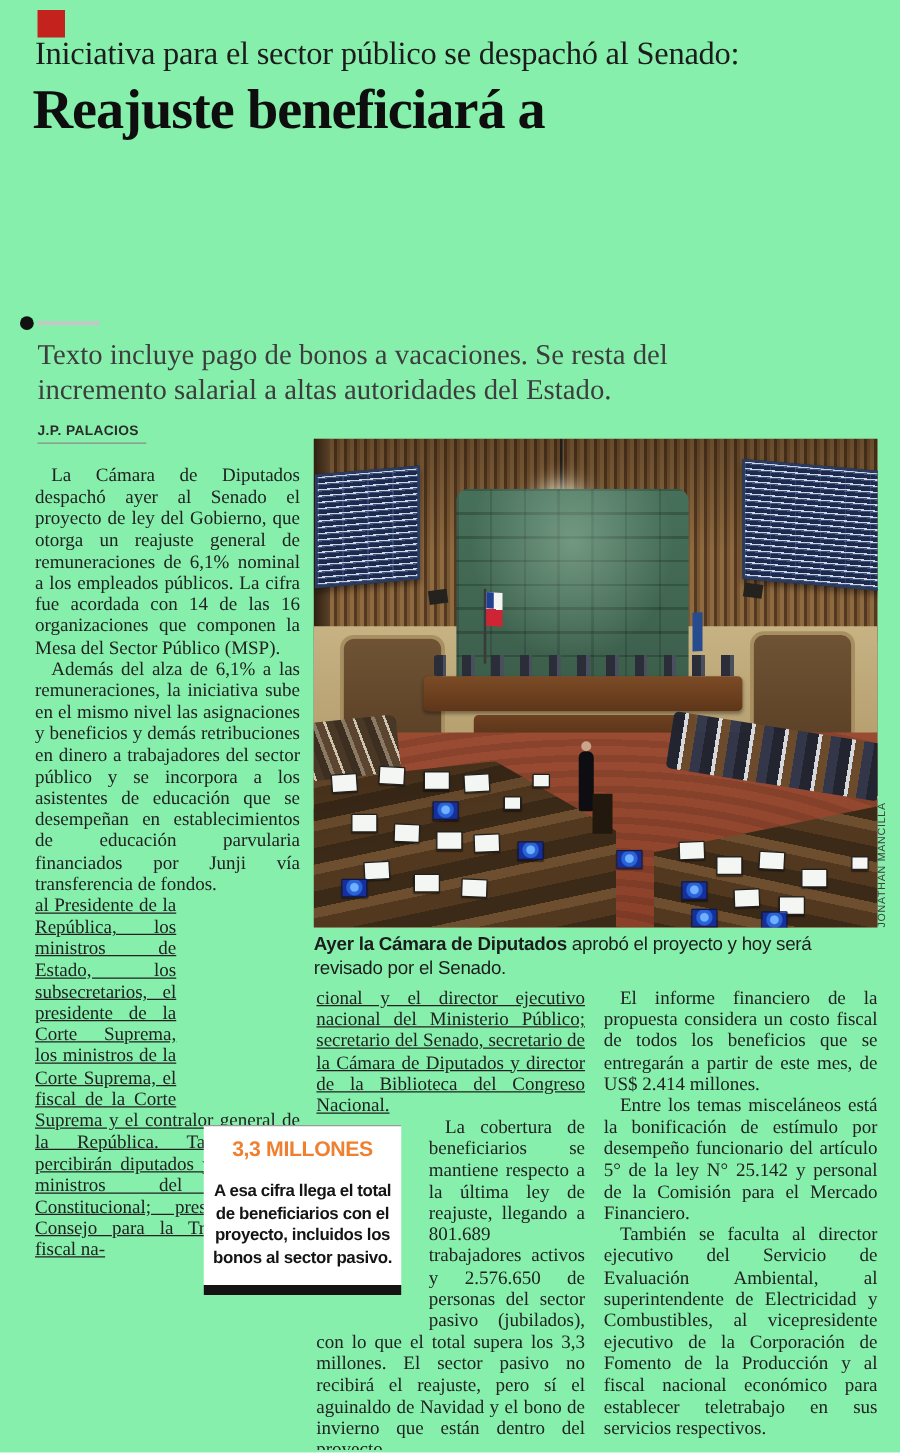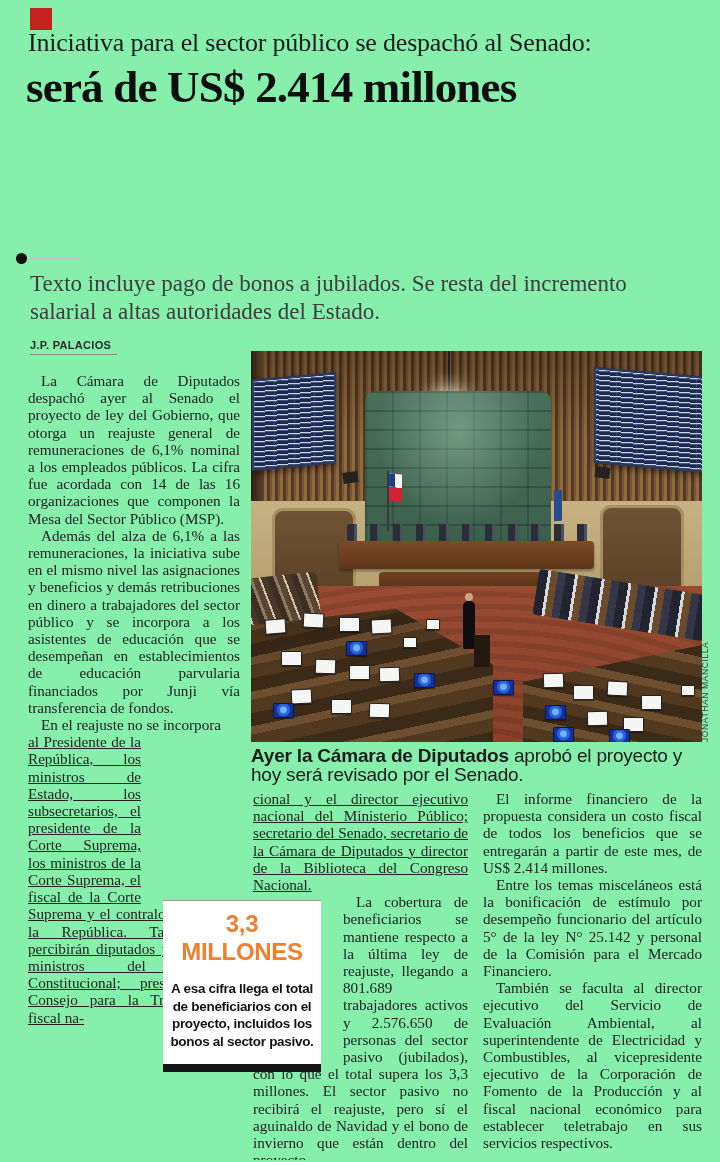--- a/index.html
+++ b/index.html
@@ -27,21 +27,21 @@
   #col1{left:28px;top:372px;width:212px;height:788px;}
   #col2{left:253px;top:790px;width:215px;height:370px;}
   #col3{left:483px;top:790px;width:219px;height:372px;}
   .spacer-r{float:right;width:92px;height:152px;margin:2px 0 2px 7px;}
   .spacer-l{float:left;width:82px;height:158px;margin:2px 8px 2px 0;}
 
   
   .hbox{position:absolute;left:163px;top:900px;width:158px;background:#fff;z-index:6;
         border-top:1px solid #9a9a9a;padding-top:9px;text-align:center;
         font-family:"Liberation Sans",sans-serif;}
-  .hbox .hbox-title{font-size:24px;font-weight:bold;color:#ee8030;letter-spacing:-0.3px;margin:0 0 5px;}
+  .hbox .hbox-title{font-size:17px;font-weight:bold;color:#ee8030;letter-spacing:-0.3px;margin:0 0 5px;}
   .hbox .hbox-body{font-size:13.5px;line-height:17.5px;font-weight:bold;color:#141414;
                    letter-spacing:-0.3px;margin:14px 2px;}
   .hbox .hbox-rule{height:8px;background:#141414;margin-top:7px;}
 
   
   #photo{position:absolute;left:251px;top:351px;width:451px;height:391px;overflow:hidden;background:#7a5a38;}
   #photo *{position:absolute;}
   .curtain{left:0;top:0;width:451px;height:162px;
      background:repeating-linear-gradient(90deg,#54381f 0 3px,#7a5733 3px 5px,#8d6a40 5px 8px);}
   .curtain-shade{left:0;top:0;width:451px;height:162px;
@@ -102,52 +102,51 @@
   .person-head{left:214px;top:242px;width:8px;height:8px;border-radius:50%;background:#c9a58a;}
   .podium{left:223px;top:284px;width:16px;height:32px;background:#23180e;}
   .mon{width:19px;height:13px;background:#f4f6f4;border:1px solid #20201e;border-radius:1px;
        box-shadow:0 1px 1px rgba(0,0,0,.45);}
   .mon.sm{width:12px;height:9px;}
   .mon.blue{background:radial-gradient(circle at 50% 45%,#6fb0ff 0 3px,#2a62d8 4px 6px,#14309c 7px);
             border-color:#0a1750;}
 
   
   .caption{position:absolute;left:251px;top:746px;width:456px;
-     font-family:"Liberation Sans",sans-serif;font-size:19px;line-height:19px;color:#1c1c1c;
+     font-family:"Liberation Sans",sans-serif;font-size:15px;line-height:19px;color:#1c1c1c;
      letter-spacing:-0.2px;}
   .caption b{font-weight:bold;}
   .credit{position:absolute;left:700px;top:556px;height:186px;width:11px;
      font-family:"Liberation Sans",sans-serif;font-size:8.5px;color:#3d3d3d;letter-spacing:.6px;
      writing-mode:vertical-rl;transform:rotate(180deg);white-space:nowrap;}
 </style>
 </head>
 <body>
 
 <div id="page">
 
   <div class="section-marker"></div>
 
   <div class="kicker">Iniciativa para el sector público se despachó al Senado:</div>
 
   <div class="headline">
-    <div>será de US$ 2.414 millones</div>
+    <div>Reajuste beneficiará a</div>
   </div>
 
   <div class="deck-bullet">
     <i class="dot"></i>
     <i class="dash"></i>
   </div>
-  <div class="deck">Texto incluye pago de bonos a jubilados. Se resta del incremento salarial a altas autoridades del Estado.</div>
+  <div class="deck">Texto incluye pago de bonos a vacaciones. Se resta del incremento salarial a altas autoridades del Estado.</div>
 
   <div class="byline">J.P. PALACIOS</div>
 
   <div class="col" id="col1">
     <p>La Cámara de Diputados despachó ayer al Senado el proyecto de ley del Gobierno, que otorga un reajuste general de remuneraciones de 6,1% nominal a los empleados públicos. La cifra fue acordada con 14 de las 16 organizaciones que componen la Mesa del Sector Público (MSP).</p>
     <p>Además del alza de 6,1% a las remuneraciones, la iniciativa sube en el mismo nivel las asignaciones y beneficios y demás retribuciones en dinero a trabajadores del sector público y se incorpora a los asistentes de educación que se desempeñan en establecimientos de educación parvularia financiados por Junji vía transferencia de fondos.</p>
-    <p>En el reajuste no se incorpora</p>
     <p class="noindent"><span class="spacer-r"></span><span>al Presidente de la República, los ministros de Estado, los subsecretarios, el presidente de la Corte Suprema, los ministros de la Corte Suprema, el fiscal de la Corte Suprema y el contralor general de la República. Tampoco lo percibirán diputados y senadores; ministros del Tribunal Constitucional; presidente del Consejo para la Transparencia; fiscal na-</span></p>
   </div>
 
   <div id="photo">
     <div class="curtain"></div>
     <div class="curtain-shade"></div>
     <div class="left-column-wood"></div>
     <div class="lamp-rod"></div>
     <div class="lamp"></div>
     <div class="wall-band"></div>

